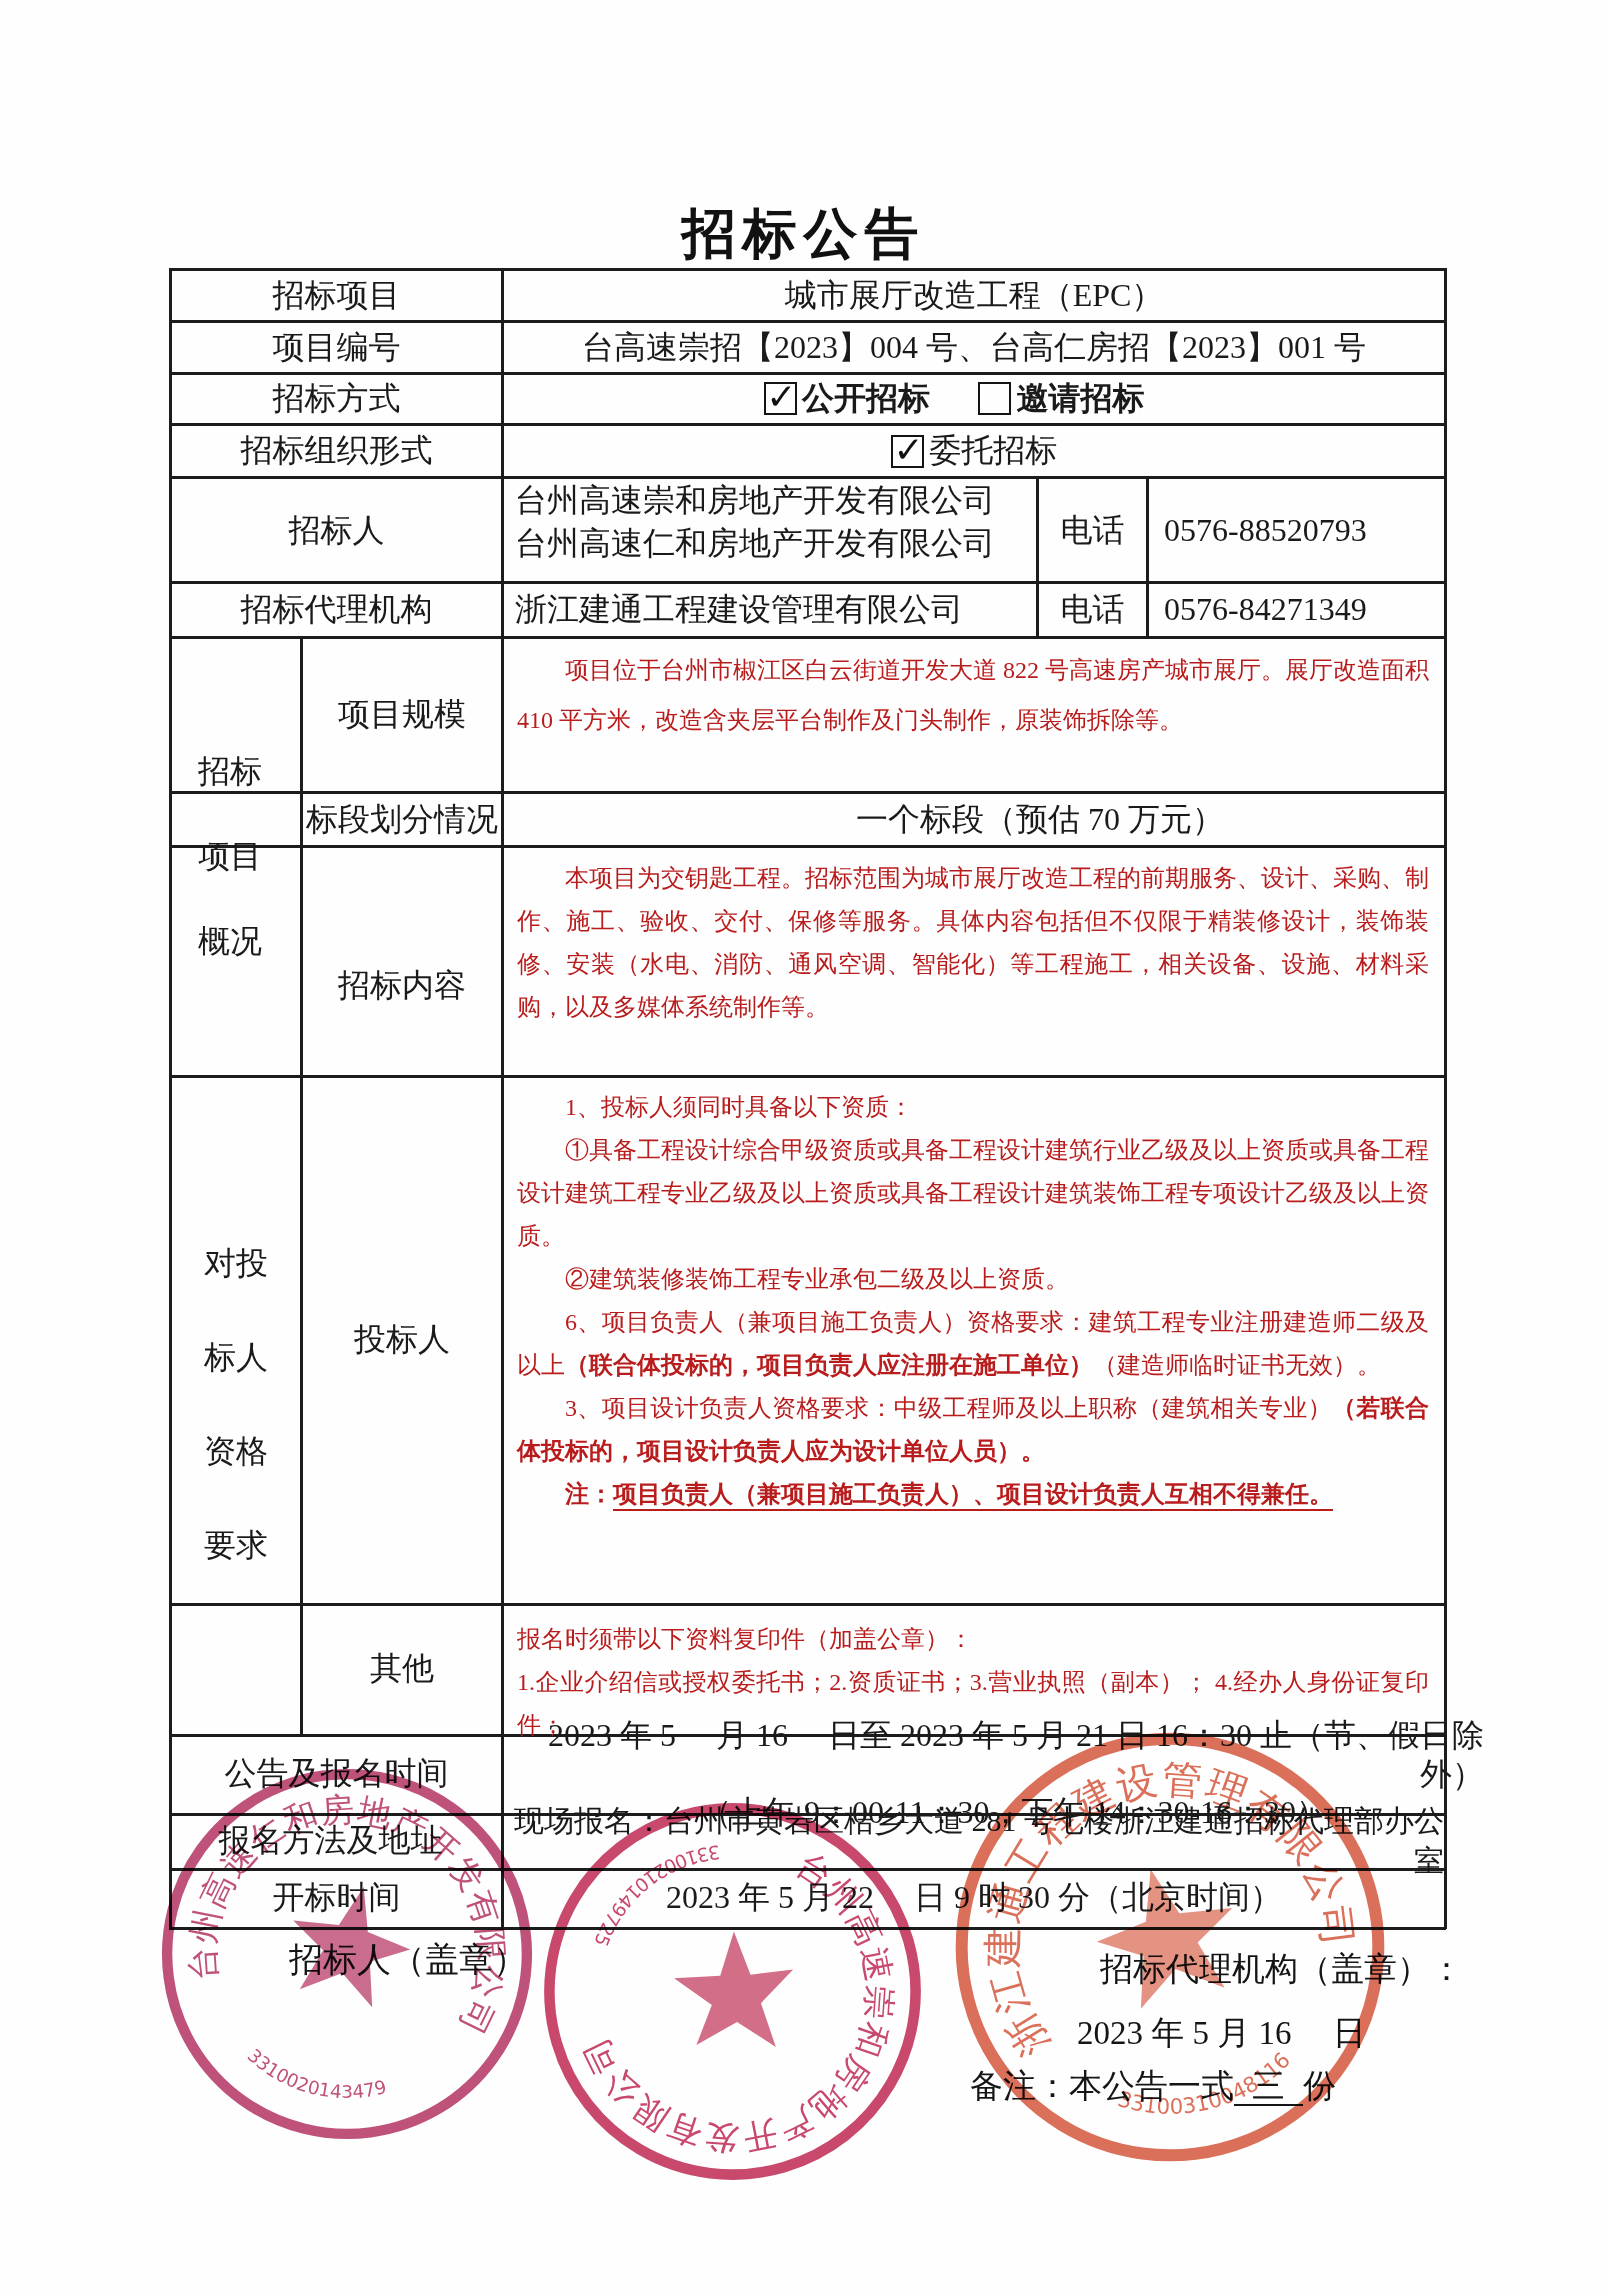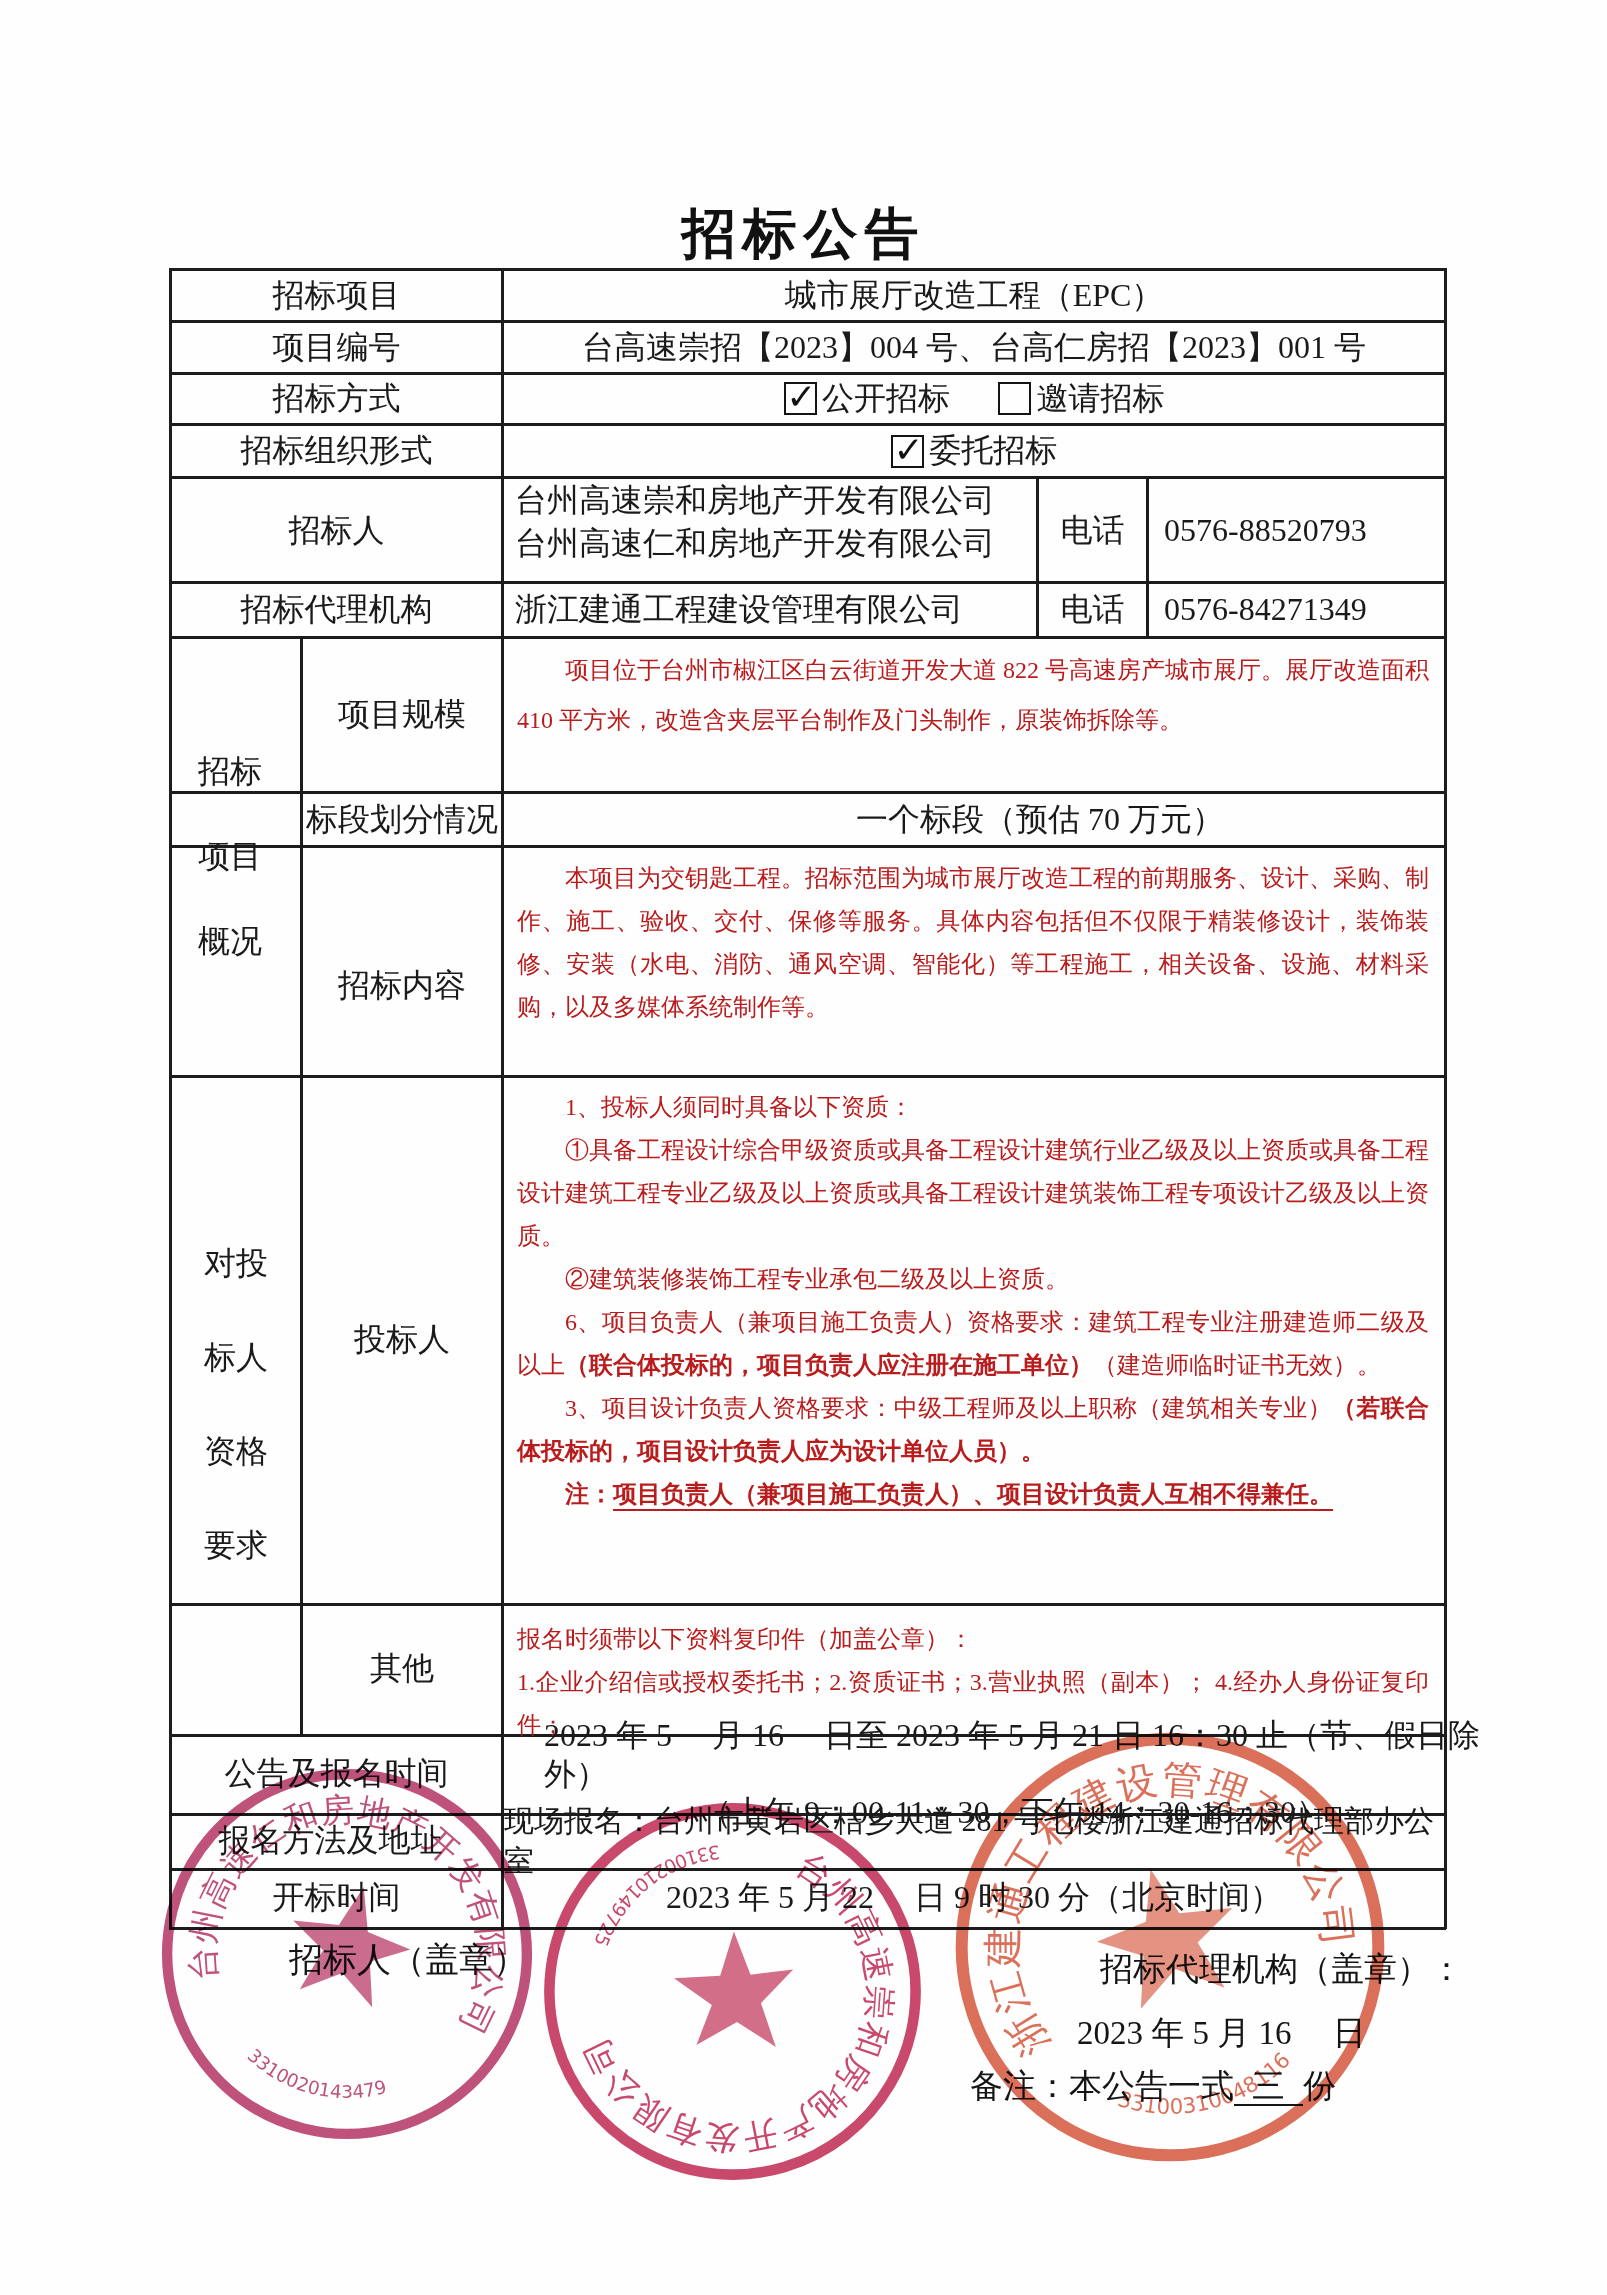--- a/index.html
+++ b/index.html
@@ -8,21 +8,21 @@
     font-family:"Liberation Serif","DejaVu Serif",serif;color:#1a1a1a;
     overflow:hidden;
   }
   .title{
     position:absolute;left:0;top:198px;width:1607px;text-align:center;
     font-family:"Liberation Sans","DejaVu Sans",sans-serif;
     font-weight:700;font-size:54px;letter-spacing:6.9px;color:#111;
   }
   .hline,.vline{position:absolute;background:#1c1c1c;}
   .cell{position:absolute;display:flex;align-items:center;justify-content:center;
-    font-size:32px;line-height:1.35;text-align:left;}
+    font-size:32px;line-height:1.35;text-align:right;}
   .cell.left{justify-content:flex-start;text-align:left;}
   .cell.col{flex-direction:column;}
   .para{position:absolute;font-size:24px;text-align:justify;color:#b91c1c;}
   .para p{margin:0;text-indent:2em;}
   .vlabel{position:absolute;display:flex;flex-direction:column;align-items:center;
     justify-content:center;font-size:32px;}
   .vlabel span{display:block;}
   .cb{display:inline-block;width:29px;height:29px;border:2.8px solid #141414;
     position:relative;vertical-align:-6.9px;margin-right:5.5px;}
   .cb.checked::after{content:"✓";position:absolute;left:0.7px;top:-11px;font-size:36px;
@@ -64,21 +64,21 @@
   <div class="vline" style="left:1036px;top:476px;width:2.8px;height:163px;"></div>
   <div class="vline" style="left:1146px;top:476px;width:2.8px;height:163px;"></div>
 
   <div class="cell" style="left:172px;top:271px;width:329px;height:49px;">招标项目</div>
   <div class="cell" style="left:504px;top:271px;width:940px;height:49px;">城市展厅改造工程（EPC）</div>
 
   <div class="cell" style="left:172px;top:323px;width:329px;height:49px;">项目编号</div>
   <div class="cell" style="left:504px;top:323px;width:940px;height:49px;">台高速崇招【2023】004 号、台高仁房招【2023】001 号</div>
 
   <div class="cell" style="left:172px;top:374px;width:329px;height:49px;">招标方式</div>
-  <div class="cell" style="left:504px;top:374px;width:940px;height:49px;">
+  <div class="cell" style="left:484px;top:374px;width:940px;height:49px;font-weight:bold;">
     <span class="cb checked"></span>
     <span>公开招标</span>
     <span style="display:inline-block;width:48px;"></span>
     <span class="cb"></span>
     <span>邀请招标</span>
   </div>
 
   <div class="cell" style="left:172px;top:426px;width:329px;height:50px;">招标组织形式</div>
   <div class="cell" style="left:504px;top:426px;width:940px;height:50px;">
     <span class="cb checked"></span>

